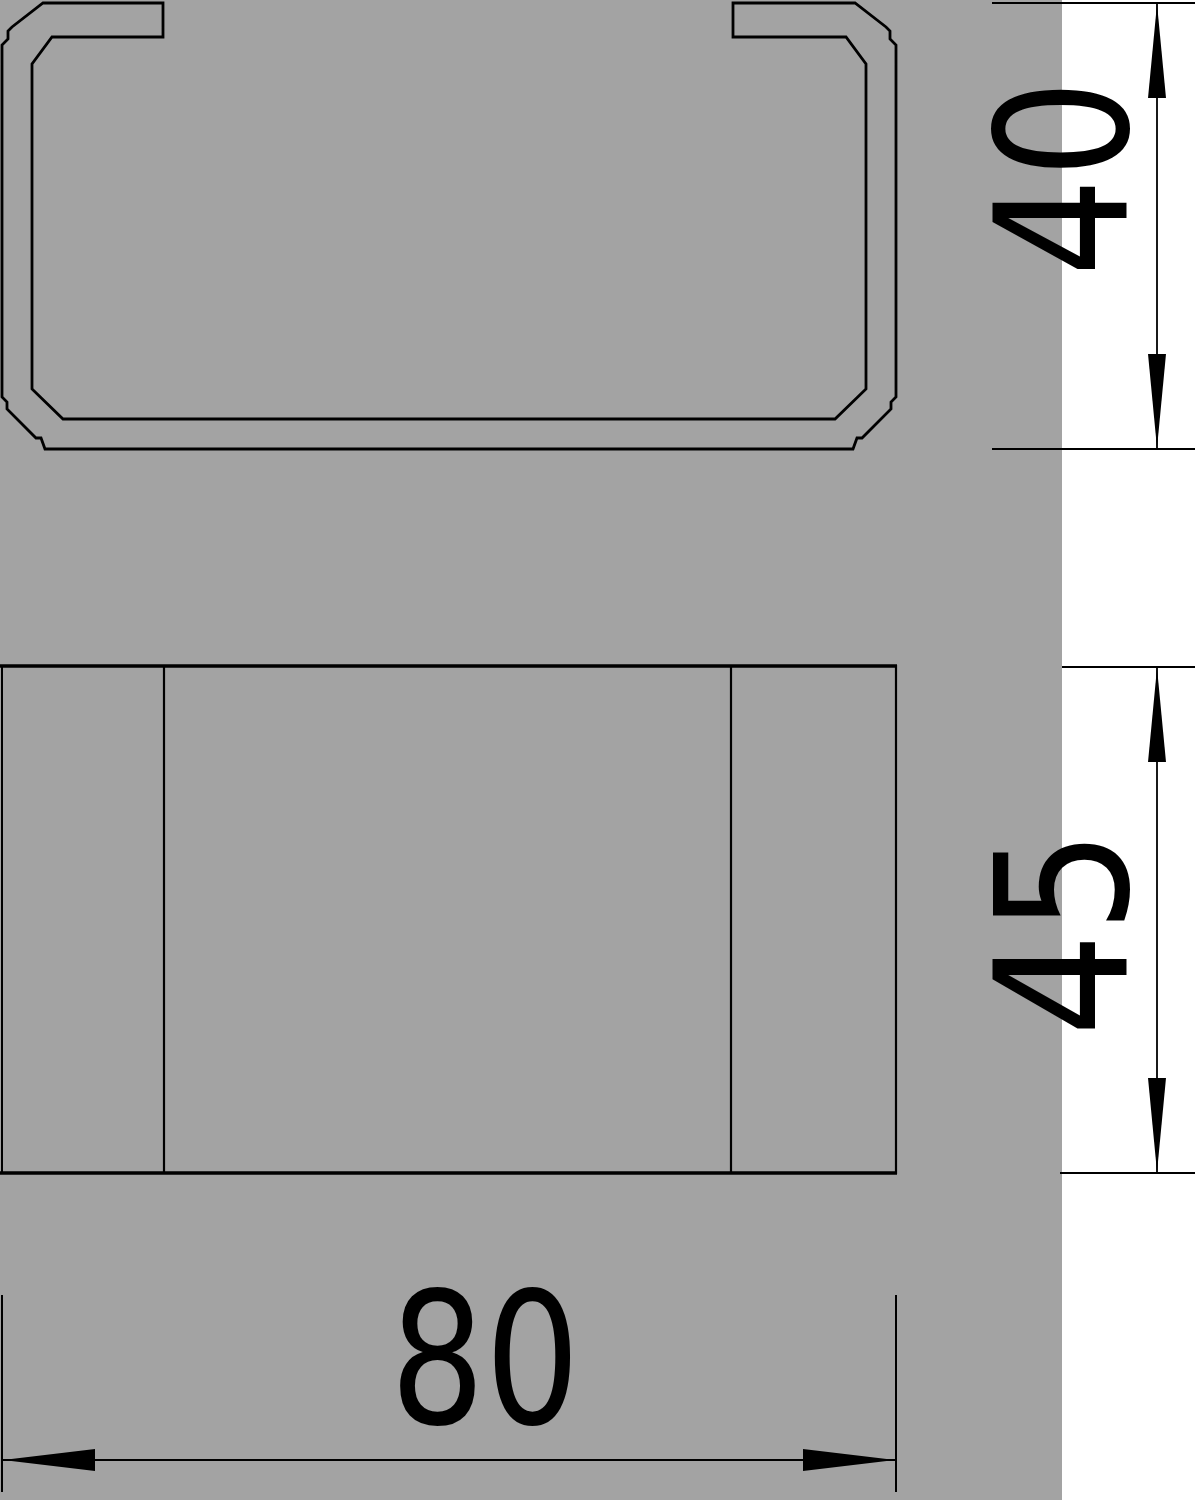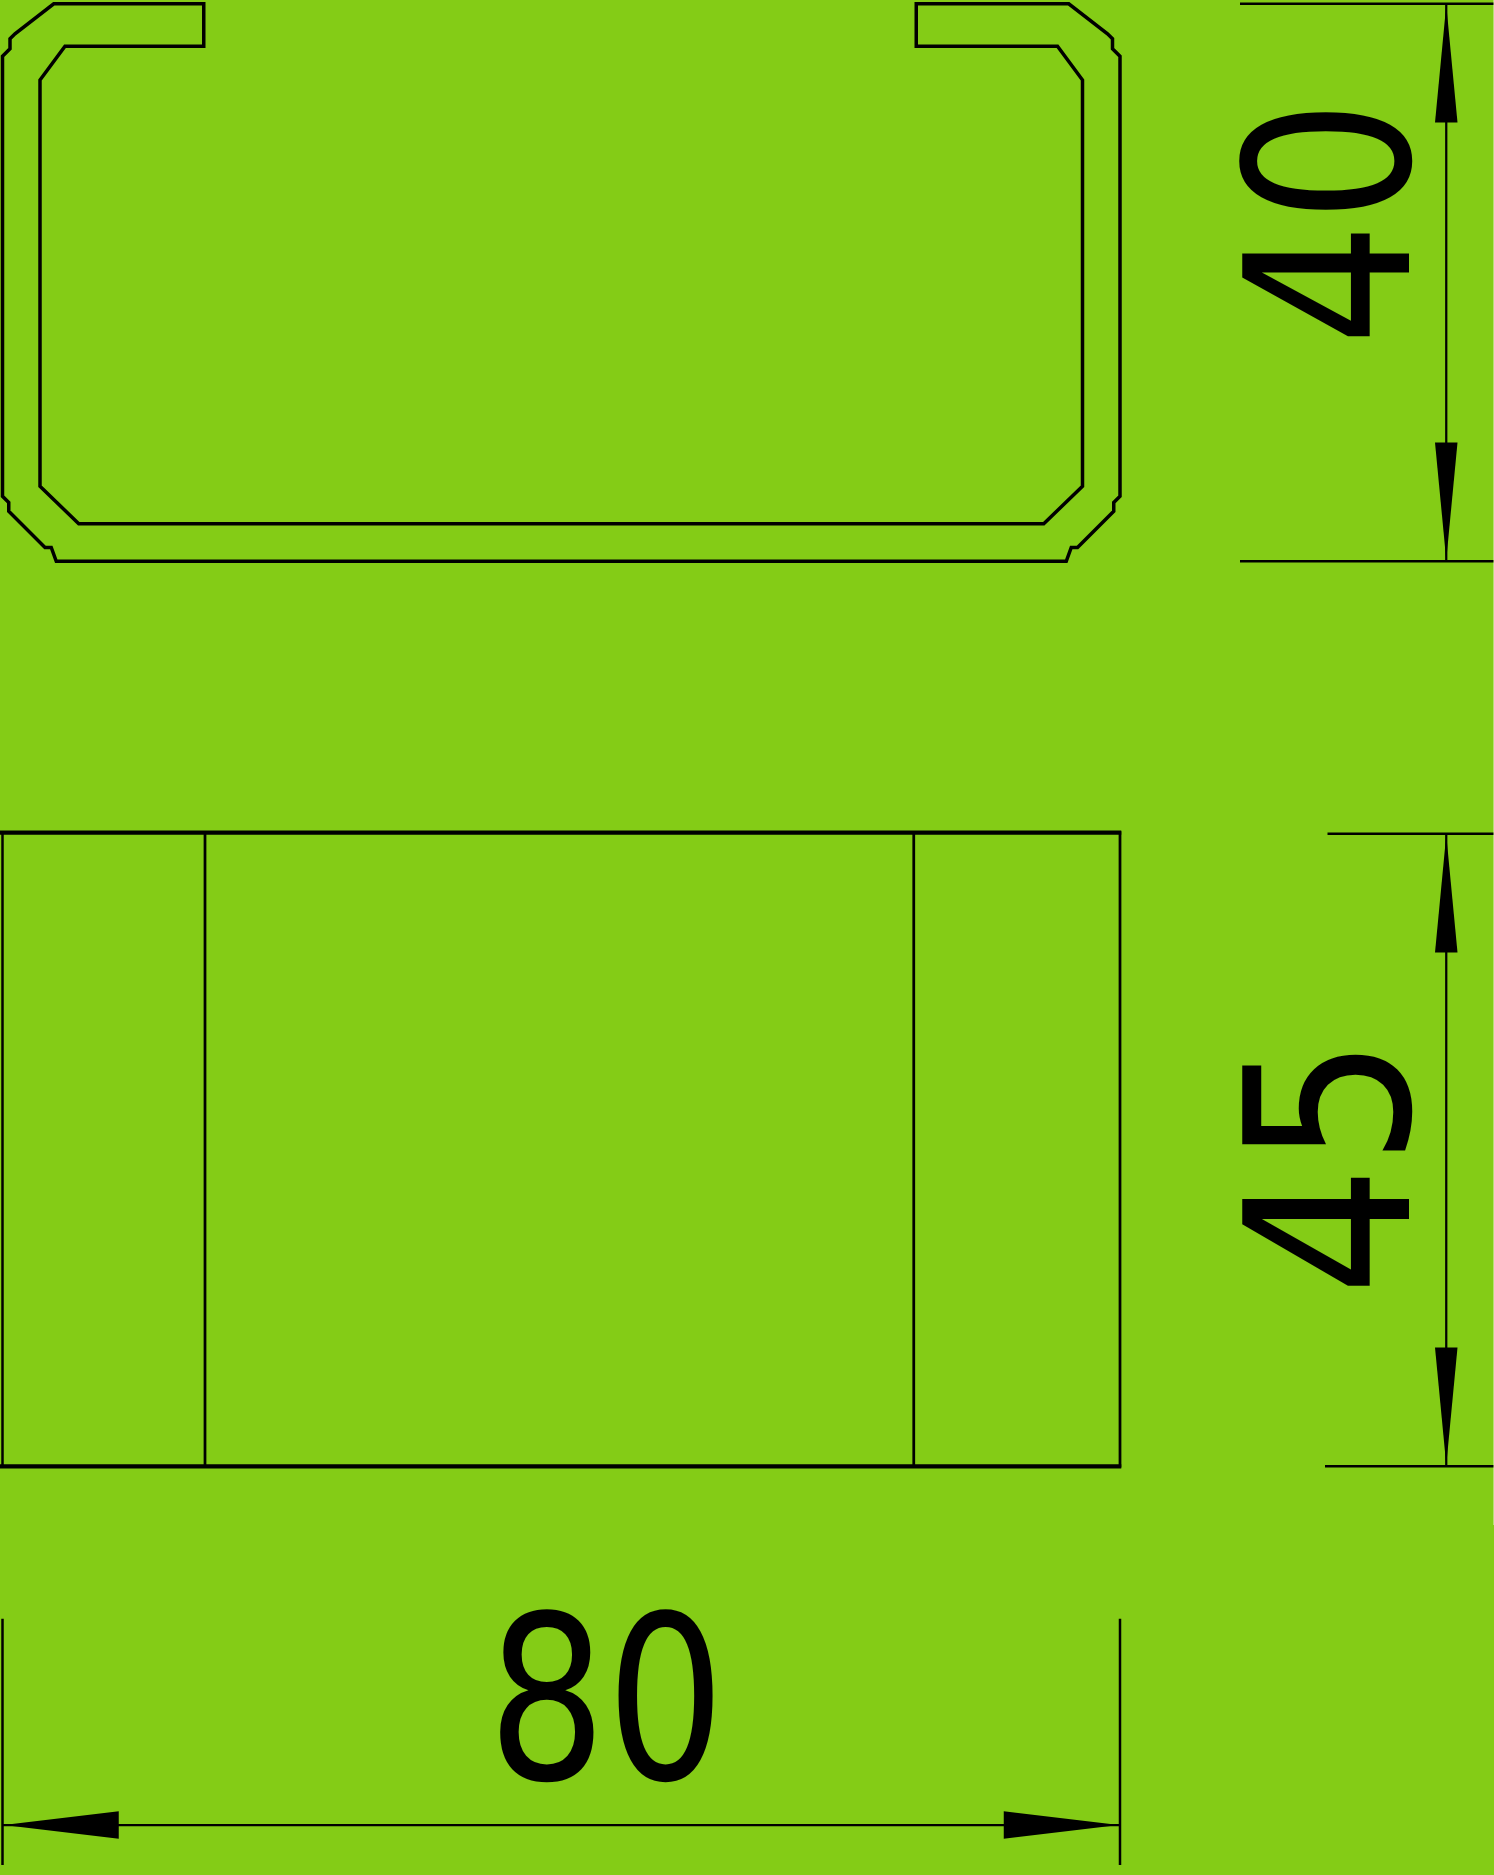--- a/index.html
+++ b/index.html
@@ -6,23 +6,23 @@
     margin: 0;
     padding: 0;
     background: #ffffff;
     width: 1195px;
     height: 1500px;
     overflow: hidden;
     font-family: "DejaVu Sans", "Liberation Sans", sans-serif;
   }
   .stage {
     position: relative;
-    width: 1195px;
+    width: 1062px;
     height: 1500px;
-    background: #84cc16;
+    background: #a3a3a3;
   }
   svg {
     display: block;
   }
   svg text {
     font-family: "DejaVu Sans", "Liberation Sans", sans-serif;
     fill: #000000;
   }
 </style>
 </head>

